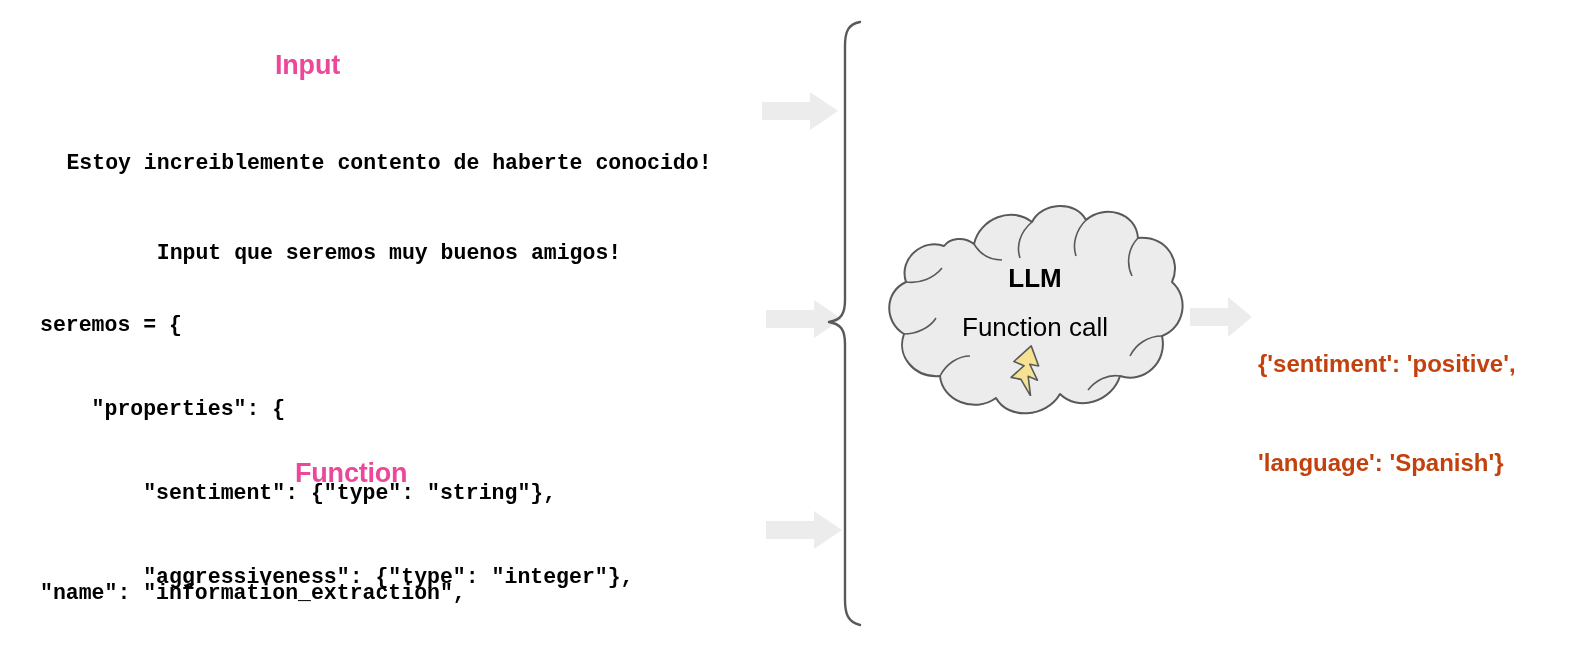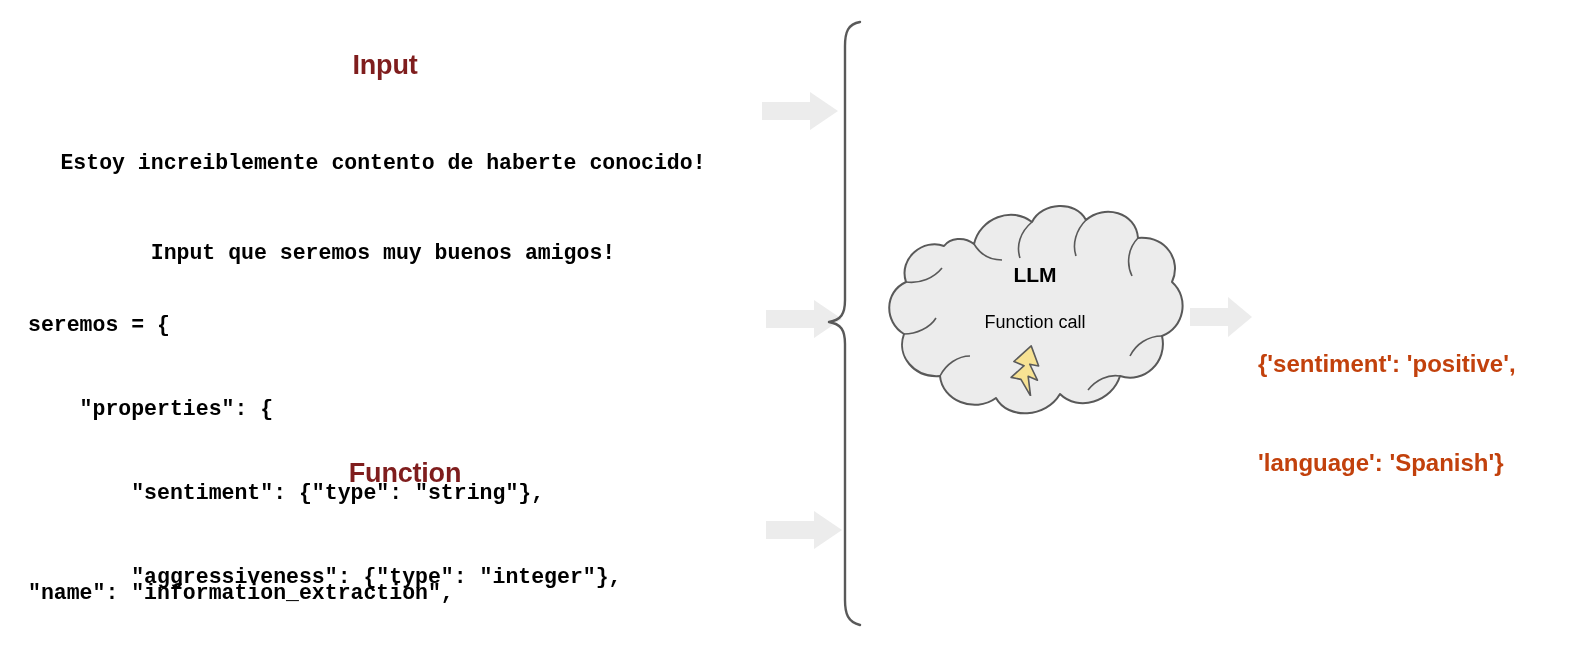--- a/index.html
+++ b/index.html
@@ -19,37 +19,37 @@
     background: #ffffff;
     overflow: hidden;
   }
 
   
   .section-header {
     position: absolute;
     font-family: "Liberation Sans", sans-serif;
     font-weight: bold;
     font-size: 27px;
-    color: #7f1d1d;
-    text-align: center;
+    color: #ec4899;
     white-space: nowrap;
     letter-spacing: -0.2px;
   }
 
   
   .mono-block {
     position: absolute;
     font-family: "Liberation Mono", "DejaVu Sans Mono", monospace;
     font-weight: bold;
     font-size: 21.5px;
     color: #000000;
     white-space: pre;
   }
   .mono-line {
     white-space: pre;
+    margin-left: 12px;
   }
 
   #input-block {
     left: 28px;
     top: 88px;
     line-height: 30px;
     width: 710px;
     text-align: center;
   }
   #schema-block {
@@ -95,28 +95,28 @@
     position: absolute;
     text-align: center;
     white-space: nowrap;
     color: #000000;
     font-family: "Liberation Sans", sans-serif;
   }
   #cloud-title {
     left: 880px;
     top: 263px;
     width: 310px;
-    font-size: 21px;
+    font-size: 26px;
     font-weight: bold;
   }
   #cloud-subtitle {
     left: 880px;
     top: 312px;
     width: 310px;
-    font-size: 18px;
+    font-size: 26px;
     font-weight: normal;
   }
 
   
   #bolt {
     position: absolute;
     left: 1006px;
     top: 344px;
     width: 54px;
     height: 52px;

